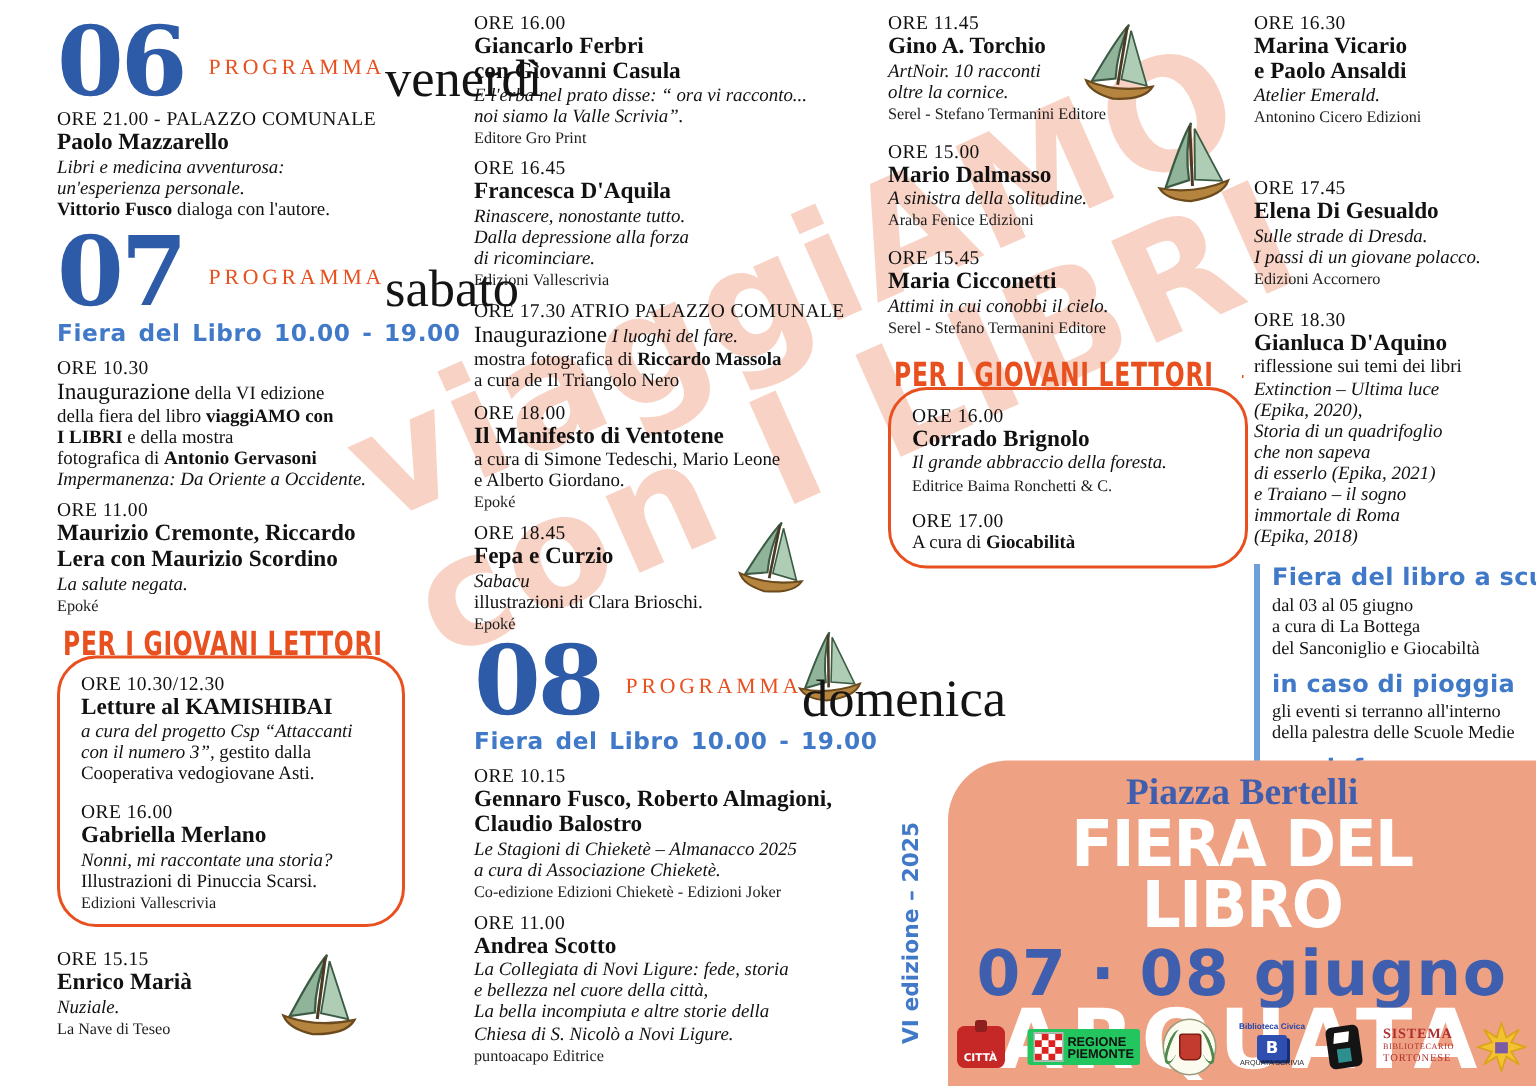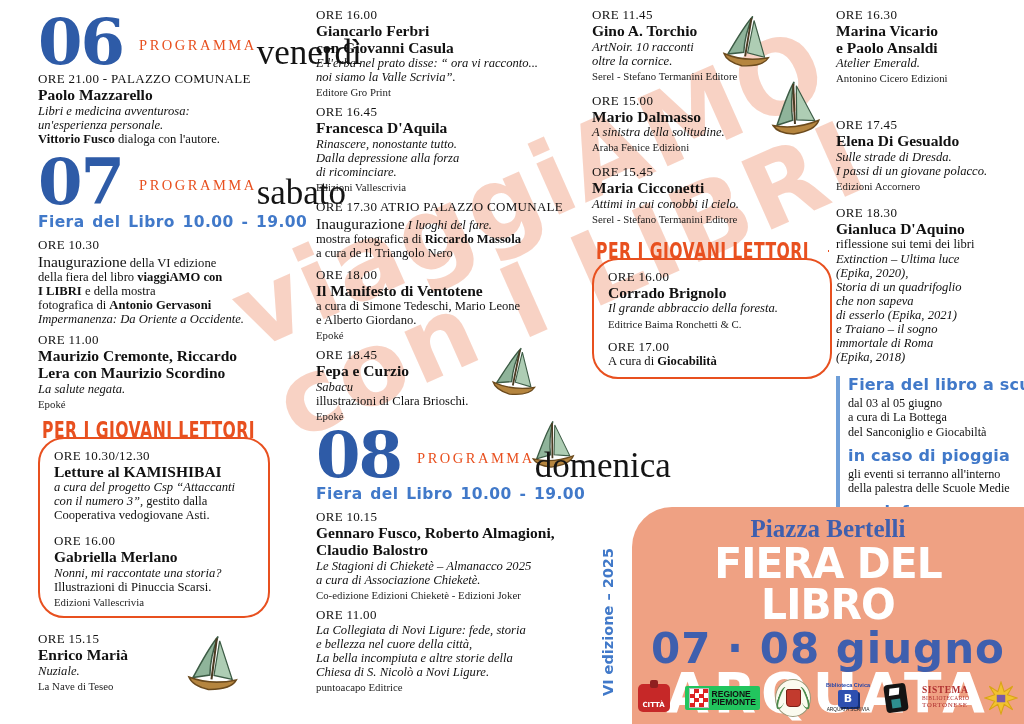--- a/index.html
+++ b/index.html
@@ -247,20 +247,21 @@
     </div>
     <div class="hours">Fiera del Libro 10.00 - 19.00</div>
     <div class="event">
       <div class="time">ORE 10.15</div>
       <div class="title"><span class="b">Gennaro Fusco, Roberto Almagioni,</span><br><span class="b">Claudio Balostro</span></div>
       <div class="body"><span class="i">Le Stagioni di Chieketè – Almanacco 2025</span><br><span class="i">a cura di Associazione Chieketè.</span></div>
       <div class="pub">Co-edizione Edizioni Chieketè - Edizioni Joker</div>
     </div>
     <div class="event">
       <div class="time">ORE 11.00</div>
+      <div class="title"><span class="b">Andrea Scotto</span></div>
       <div class="body"><span class="i">La Collegiata di Novi Ligure: fede, storia</span><br><span class="i">e bellezza nel cuore della città,</span><br><span class="i">La bella incompiuta e altre storie della</span><br><span class="i">Chiesa di S. Nicolò a Novi Ligure.</span></div>
       <div class="pub">puntoacapo Editrice</div>
     </div>
   </div>
 
   <div class="col" id="col3">
     <div class="event">
       <div class="time">ORE 11.45</div>
       <div class="title"><span class="b">Gino A. Torchio</span></div>
       <div class="body"><span class="i">ArtNoir. 10 racconti</span><br><span class="i">oltre la cornice.</span></div>

